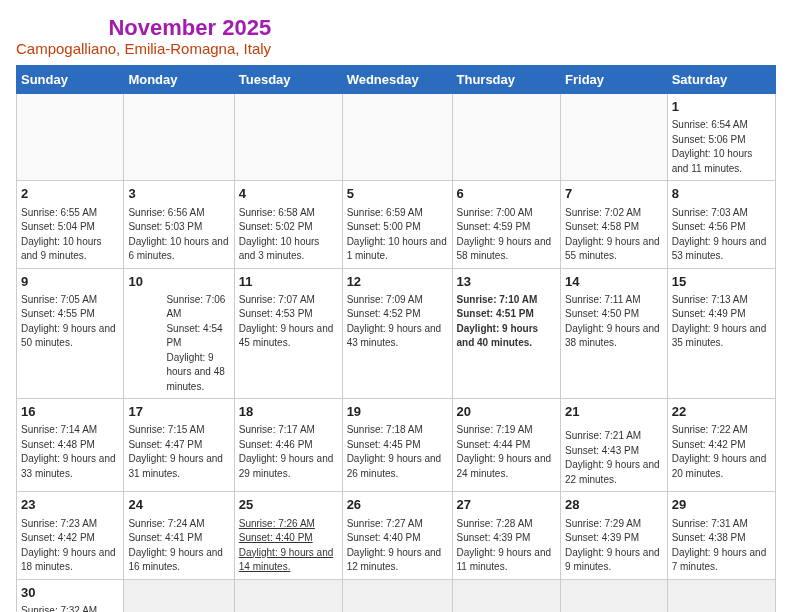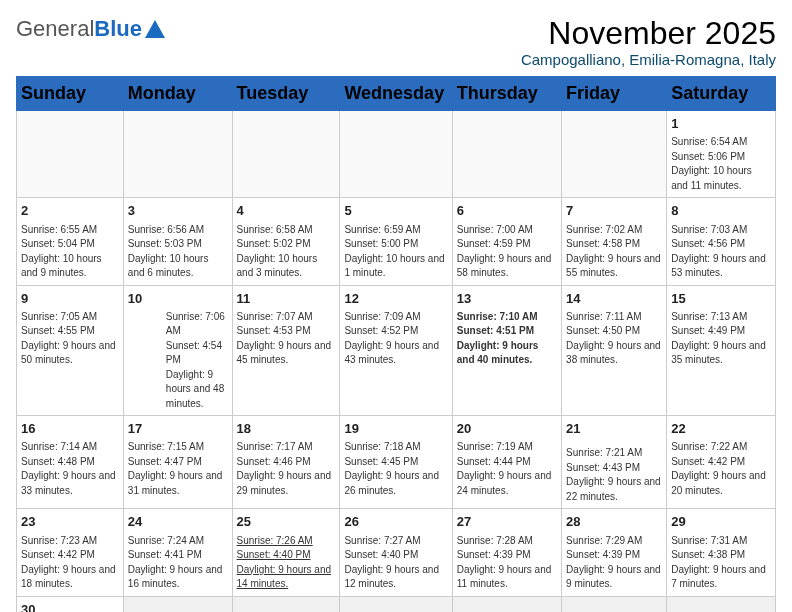--- a/index.html
+++ b/index.html
@@ -22,40 +22,40 @@
       align-items: flex-start;
     }
     .logo-row {
       display: flex;
       align-items: center;
     }
     .title-area {
       text-align: right;
     }
     .month-title {
-      font-size: 32px;
-      font-weight: normal;
-      color: #000000;
+      font-size: 22px;
+      font-weight: bold;
+      color: #a21caf;
       line-height: 1.1;
     }
     .location-title {
       font-size: 15px;
-      color: #0c4a6e;
+      color: #c2410c;
     }
     table {
       width: 100%;
       border-collapse: collapse;
       font-size: 11px;
     }
     thead tr th {
       background-color: #2b6cbf;
-      color: #000000;
+      color: #ffffff;
       padding: 6px 4px;
       text-align: left;
-      font-size: 18px;
+      font-size: 13px;
       font-weight: bold;
       border: 1px solid #2b6cbf;
     }
     tbody tr td {
       border: 1px solid #ccc;
       vertical-align: top;
       padding: 4px;
       width: 113px;
       min-height: 70px;
       color: #333;
@@ -77,29 +77,20 @@
       background: #f9f9f9;
     }
     td.last-row-empty {
       background: #f0f0f0;
     }
   </style>
 </head>
 <body>
 
 <div class="header">
-  <div class="logo-area">
-    <div class="logo-row">
-      <span style="font-size:22px;color:#555;">General</span>
-      <span style="font-size:22px;color:#1a6bbf;font-weight:bold;">Blue</span>
-      <svg width="20" height="22" viewBox="0 0 20 22" style="margin-left:3px;vertical-align:middle;">
-        <polygon points="10,2 20,20 0,20" fill="#1a6bbf"></polygon>
-      </svg>
-    </div>
-  </div>
   <div class="title-area">
     <div class="month-title">November 2025</div>
     <div class="location-title">Campogalliano, Emilia-Romagna, Italy</div>
   </div>
 </div>
 
 <table>
   <thead>
     <tr>
     <th>Sunday</th>

